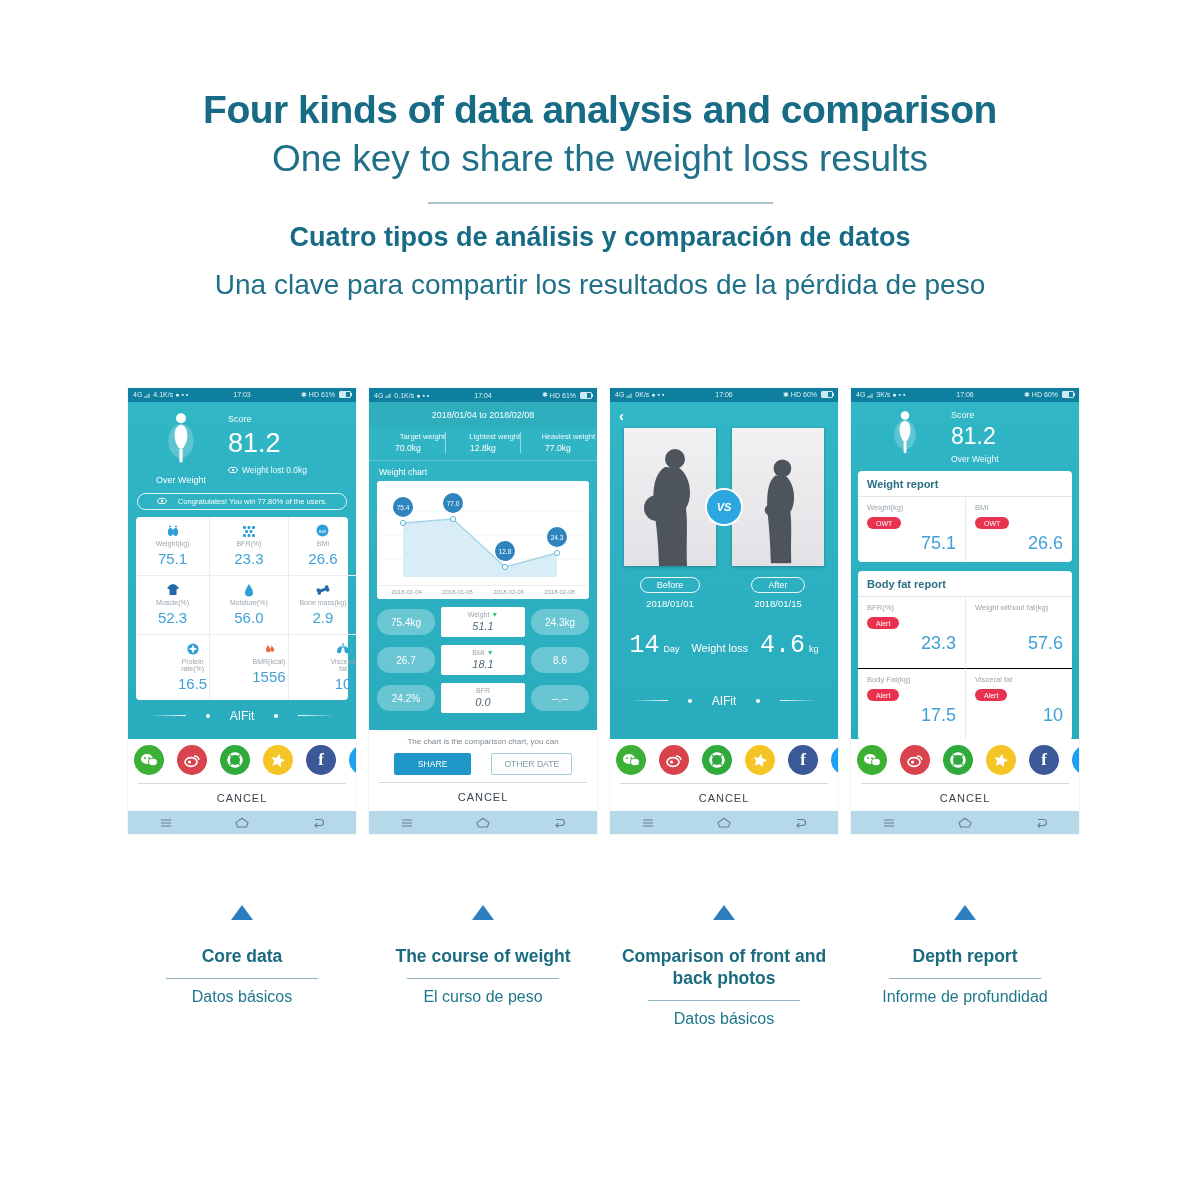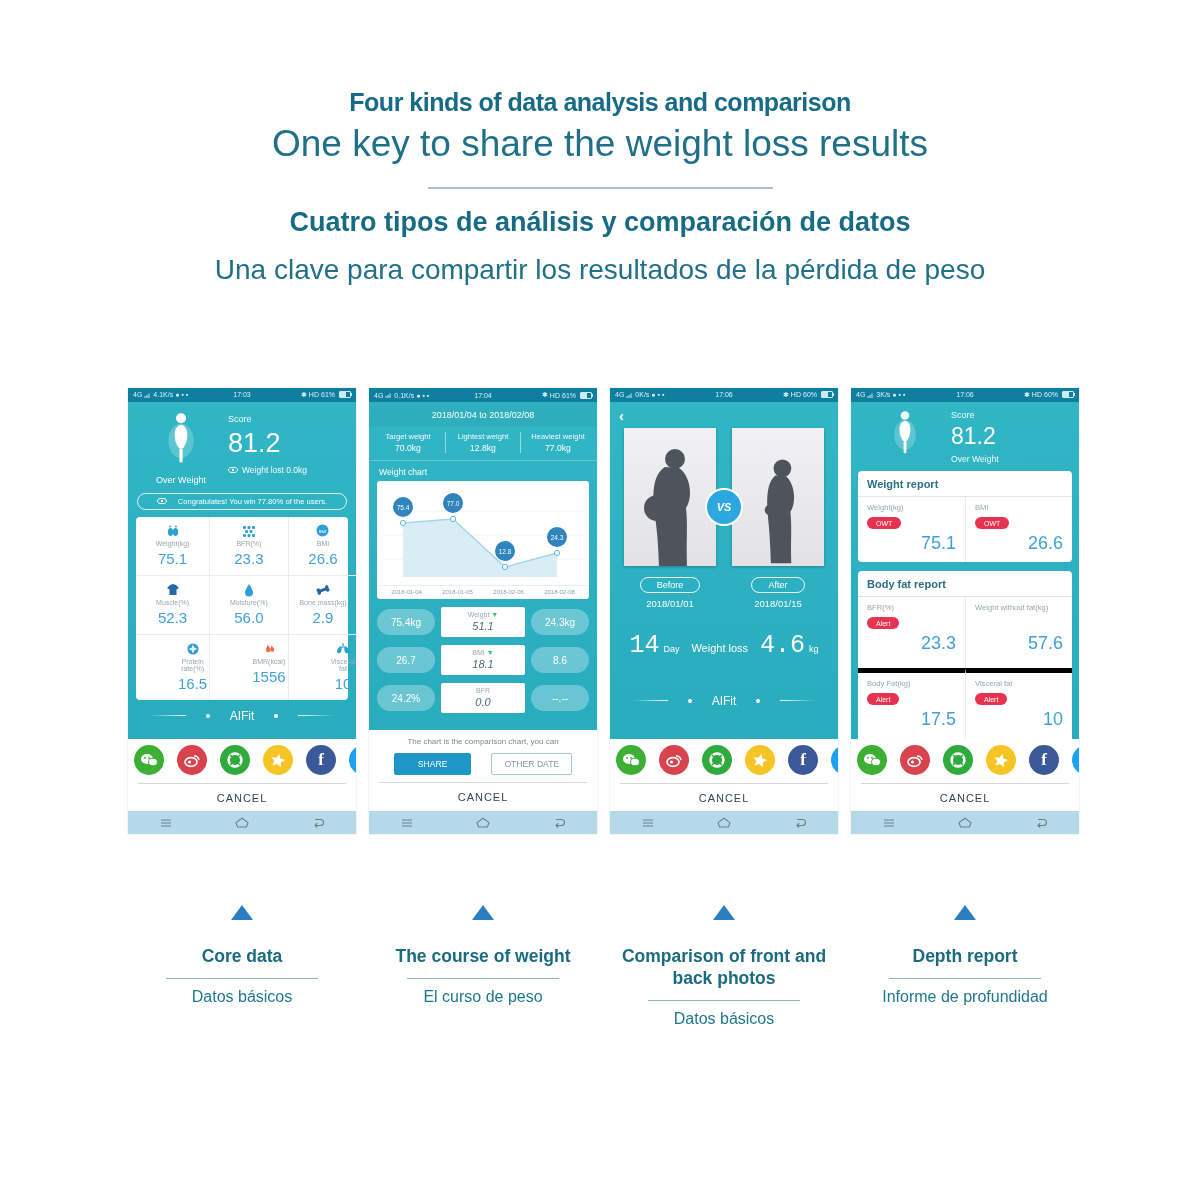--- a/index.html
+++ b/index.html
@@ -1,20 +1,20 @@
 <!DOCTYPE html>
 <html><head>
 <meta charset="utf-8">
 <style>
   html,body{margin:0;padding:0;background:#fff;}
   .page{position:relative;width:1200px;height:1200px;background:#fff;overflow:hidden;
         font-family:"Liberation Sans",sans-serif;}
   
   .hero{padding-top:88px;text-align:center;}
-  .title-en{margin:0;font-size:25px;font-weight:800;color:#176b84;letter-spacing:-.5px;}
+  .title-en{margin:0;font-size:39px;font-weight:800;color:#176b84;letter-spacing:-.5px;}
   .sub-en{margin:6px 0 0;font-size:37px;font-weight:400;color:#1f7088;}
   .hero-divider{width:345px;height:2px;background:#a9c3cd;margin:22px auto 18px;}
   .title-es{margin:16px;font-size:27px;font-weight:700;color:#176b84;}
   .sub-es{margin:8px 0 0;font-size:28px;font-weight:400;color:#1f7088;}
   
   .phones{position:absolute;left:128px;top:388px;display:flex;gap:13px;}
   .phone{width:228px;height:446px;display:flex;flex-direction:column;background:#fff;
          box-shadow:0 0 0 1px rgba(0,0,0,.04);}
   .statusbar{height:14px;background:#0f7f9f;color:#dff2f6;font-size:7px;display:flex;
              align-items:center;padding:0 5px;white-space:nowrap;}
@@ -63,21 +63,21 @@
   .aifit{display:flex;align-items:center;gap:20px;color:#fff;font-size:12px;padding:0 22px;margin-top:9px;}
   .aifit .ln{flex:1;height:1px;}
   .aifit .ln.l{background:linear-gradient(to right,rgba(255,255,255,0),#fff);}
   .aifit .ln.r{background:linear-gradient(to left,rgba(255,255,255,0),#fff);}
   .aifit .dot{width:4px;height:4px;border-radius:50%;background:#fff;}
   
   .p2-range{text-align:center;font-size:9px;padding:8px 0 7px;background:rgba(0,0,0,.04);}
   .p2-summary{display:flex;text-align:center;padding:5px 2px 7px;border-bottom:1px solid rgba(255,255,255,.25);}
   .p2-sum-col{flex:1;border-left:1px solid rgba(255,255,255,.5);}
   .p2-sum-col:first-child{border-left:none;}
-  .p2-sum-col .l{font-size:7.6px;opacity:.95;}
+  .p2-sum-col .l{font-size:7.6px;opacity:.95;text-align:right;}
   .p2-sum-col .v{font-size:8.6px;margin-top:2px;}
   .p2-chart-label{font-size:8.6px;padding:6px 10px 4px;}
   .chart-card{background:#fff;border-radius:3px;margin:0 8px;padding:4px 2px 0;}
   .x-labels{display:flex;border-top:1px solid #e8eef1;padding:3px 2px 4px;}
   .x-labels span{flex:1;text-align:center;font-size:6px;color:#8fa0a9;}
   .cmp-row{display:flex;align-items:center;gap:6px;margin:8px 8px 0;}
   .pill{flex:1;height:26px;border-radius:13px;background:rgba(255,255,255,.3);display:flex;
         align-items:center;justify-content:center;font-size:10px;color:#fff;}
   .cbox{width:84px;background:#fff;border-radius:2px;text-align:center;padding:4px 0 5px;}
   .cbox .m{font-size:7px;color:#9aa7ae;}
@@ -112,21 +112,21 @@
   .p4-fig{width:64px;text-align:center;}
   .p4-score{flex:1;padding-left:14px;padding-top:1px;}
   .p4-score .score-val{font-size:23px;margin-top:3px;}
   .p4-score .ws{font-size:8.6px;margin-top:4px;opacity:.95;}
   .card{background:#fff;border-radius:4px;margin:5px 7px 9px;color:#333;overflow:hidden;}
   .card-title{color:#2b6f85;font-size:11px;font-weight:700;padding:7px 9px 6px;
               border-bottom:1px solid #e0e6ea;}
   .card-grid{display:grid;grid-template-columns:1fr 1fr;}
   .p4cell{padding:6px 9px 8px;}
   .p4cell.bl{border-left:1px solid #e6ebee;}
-  .p4cell.bt{border-top:5px solid #000000;}
+  .p4cell.bt{border-top:1px solid #000000;}
   .p4cell .lbl{font-size:7.6px;color:#99a5ac;}
   .badge{display:inline-block;background:#e73250;color:#fff;font-size:7px;border-radius:9px;
          padding:2.5px 9px;margin-top:4px;}
   .badge.hidden{visibility:hidden;}
   .p4cell .val{font-size:18px;color:#41a0d8;text-align:right;margin-top:3px;}
   .p4cell.tall{padding-bottom:14px;}
   
   .captions{position:absolute;left:128px;top:905px;display:flex;gap:13px;}
   .cap-block{width:228px;text-align:center;}
   .tri{width:0;height:0;border-left:11px solid transparent;border-right:11px solid transparent;

